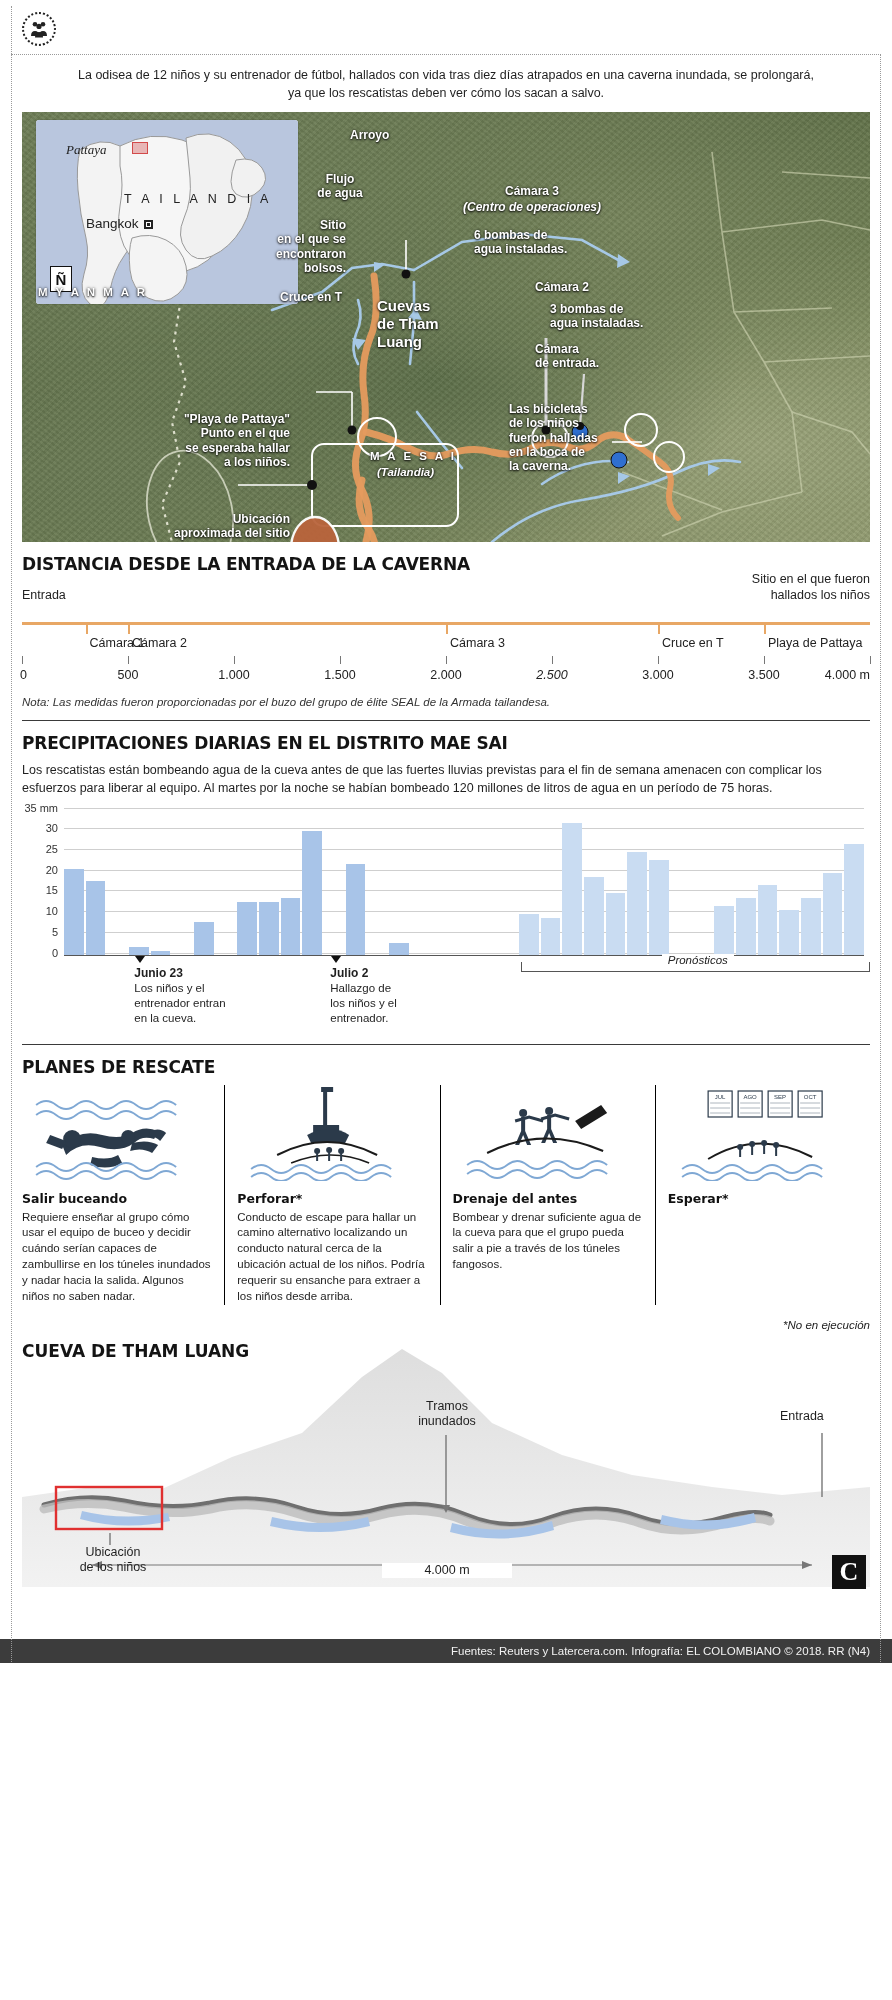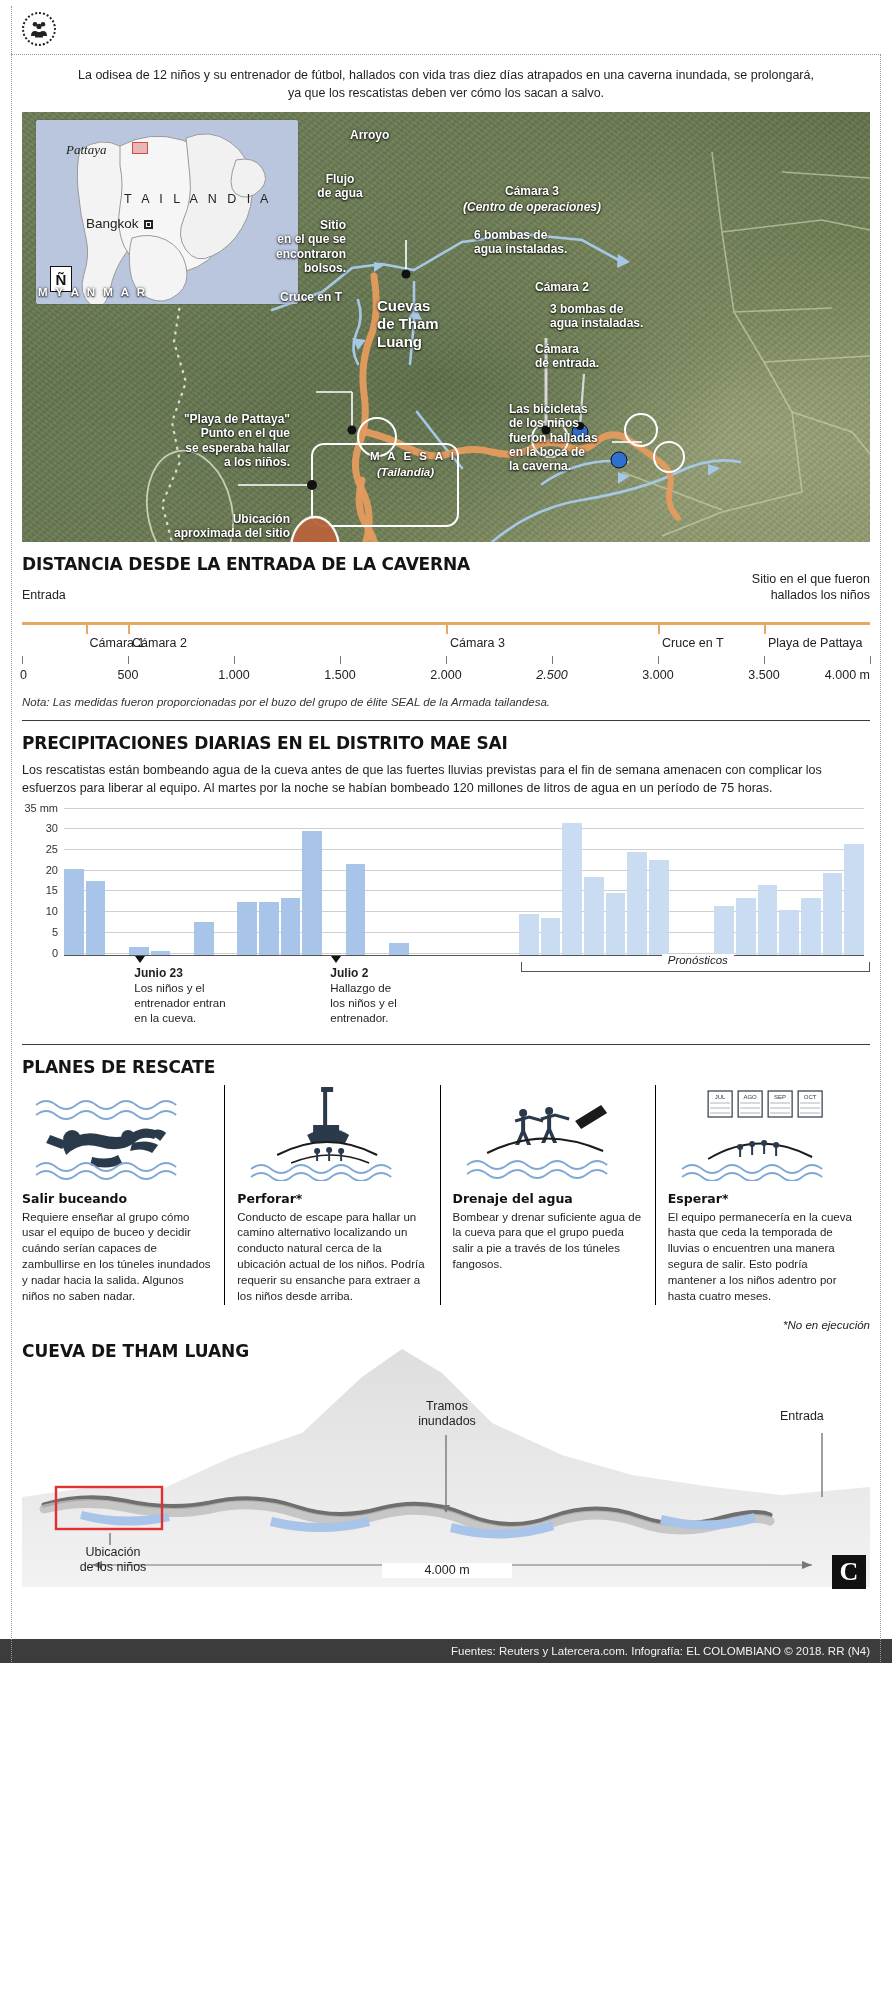--- a/index.html
+++ b/index.html
@@ -593,21 +593,21 @@
               <path d="M84 44 l-6 14 h4 l4 -10 l4 10 h4 l-6 -14 z"></path>
             </g>
             <path d="M24 68 q56 -28 116 -2" stroke="#1b1b1b" stroke-width="2" fill="none"></path>
             <path d="M112 36 l26 -16 l6 8 l-26 16 z" fill="#1b1b1b"></path>
             <g stroke="#7fa8d4" stroke-width="2" fill="none">
               <path d="M4 80 q10 -8 20 0 t20 0 t20 0 t20 0 t20 0 t20 0 t20 0"></path>
               <path d="M4 89 q10 -8 20 0 t20 0 t20 0 t20 0 t20 0 t20 0 t20 0"></path>
             </g>
           </svg>
         </div>
-        <div class="plan-title">Drenaje del agua</div>
+        <div class="plan-title">Drenaje del antes</div>
         <div class="plan-body">Bombear y drenar suficiente agua de la cueva para que el grupo pueda salir a pie a través de los túneles fangosos.</div>
       </div>
 
       <div class="plan">
         <div class="plan-art">
           <svg width="100%" height="96" viewBox="0 0 170 96" id="cal-svg">
             <g id="cal-group">
                 <rect x="30" y="6" width="24" height="26" fill="#fff" stroke="#2b3a4a" stroke-width="1.2"></rect>
                 <text x="42" y="14" text-anchor="middle" font-size="6" font-family="&quot;Liberation Sans&quot;, sans-serif" fill="#2b3a4a">JUL</text>
                 <line x1="32" x2="52" y1="18" y2="18" stroke="#9aa3ad" stroke-width=".8"></line>
@@ -640,21 +640,20 @@
               <circle cx="98" cy="60" r="3"></circle>
                 <rect x="97" y="62" width="2" height="9"></rect>
             </g>
             <g stroke="#7fa8d4" stroke-width="2" fill="none">
               <path d="M4 84 q10 -8 20 0 t20 0 t20 0 t20 0 t20 0 t20 0 t20 0"></path>
               <path d="M4 92 q10 -8 20 0 t20 0 t20 0 t20 0 t20 0 t20 0 t20 0"></path>
             </g>
           </svg>
         </div>
         <div class="plan-title">Esperar*</div>
-        <div class="plan-body">El equipo permanecería en la cueva hasta que ceda la temporada de lluvias o encuentren una manera segura de salir. Esto podría mantener a los niños adentro por hasta cuatro meses.</div>
       </div>
 
     </div>
     <div class="foot-note">*No en ejecución</div>
   </div>
 
   <div class="section cave">
     <div class="cave-title">CUEVA DE THAM LUANG</div>
     <svg viewBox="0 0 848 250" width="100%" height="250" preserveAspectRatio="none" style="position:absolute;left:0;top:0;">
       <defs>

